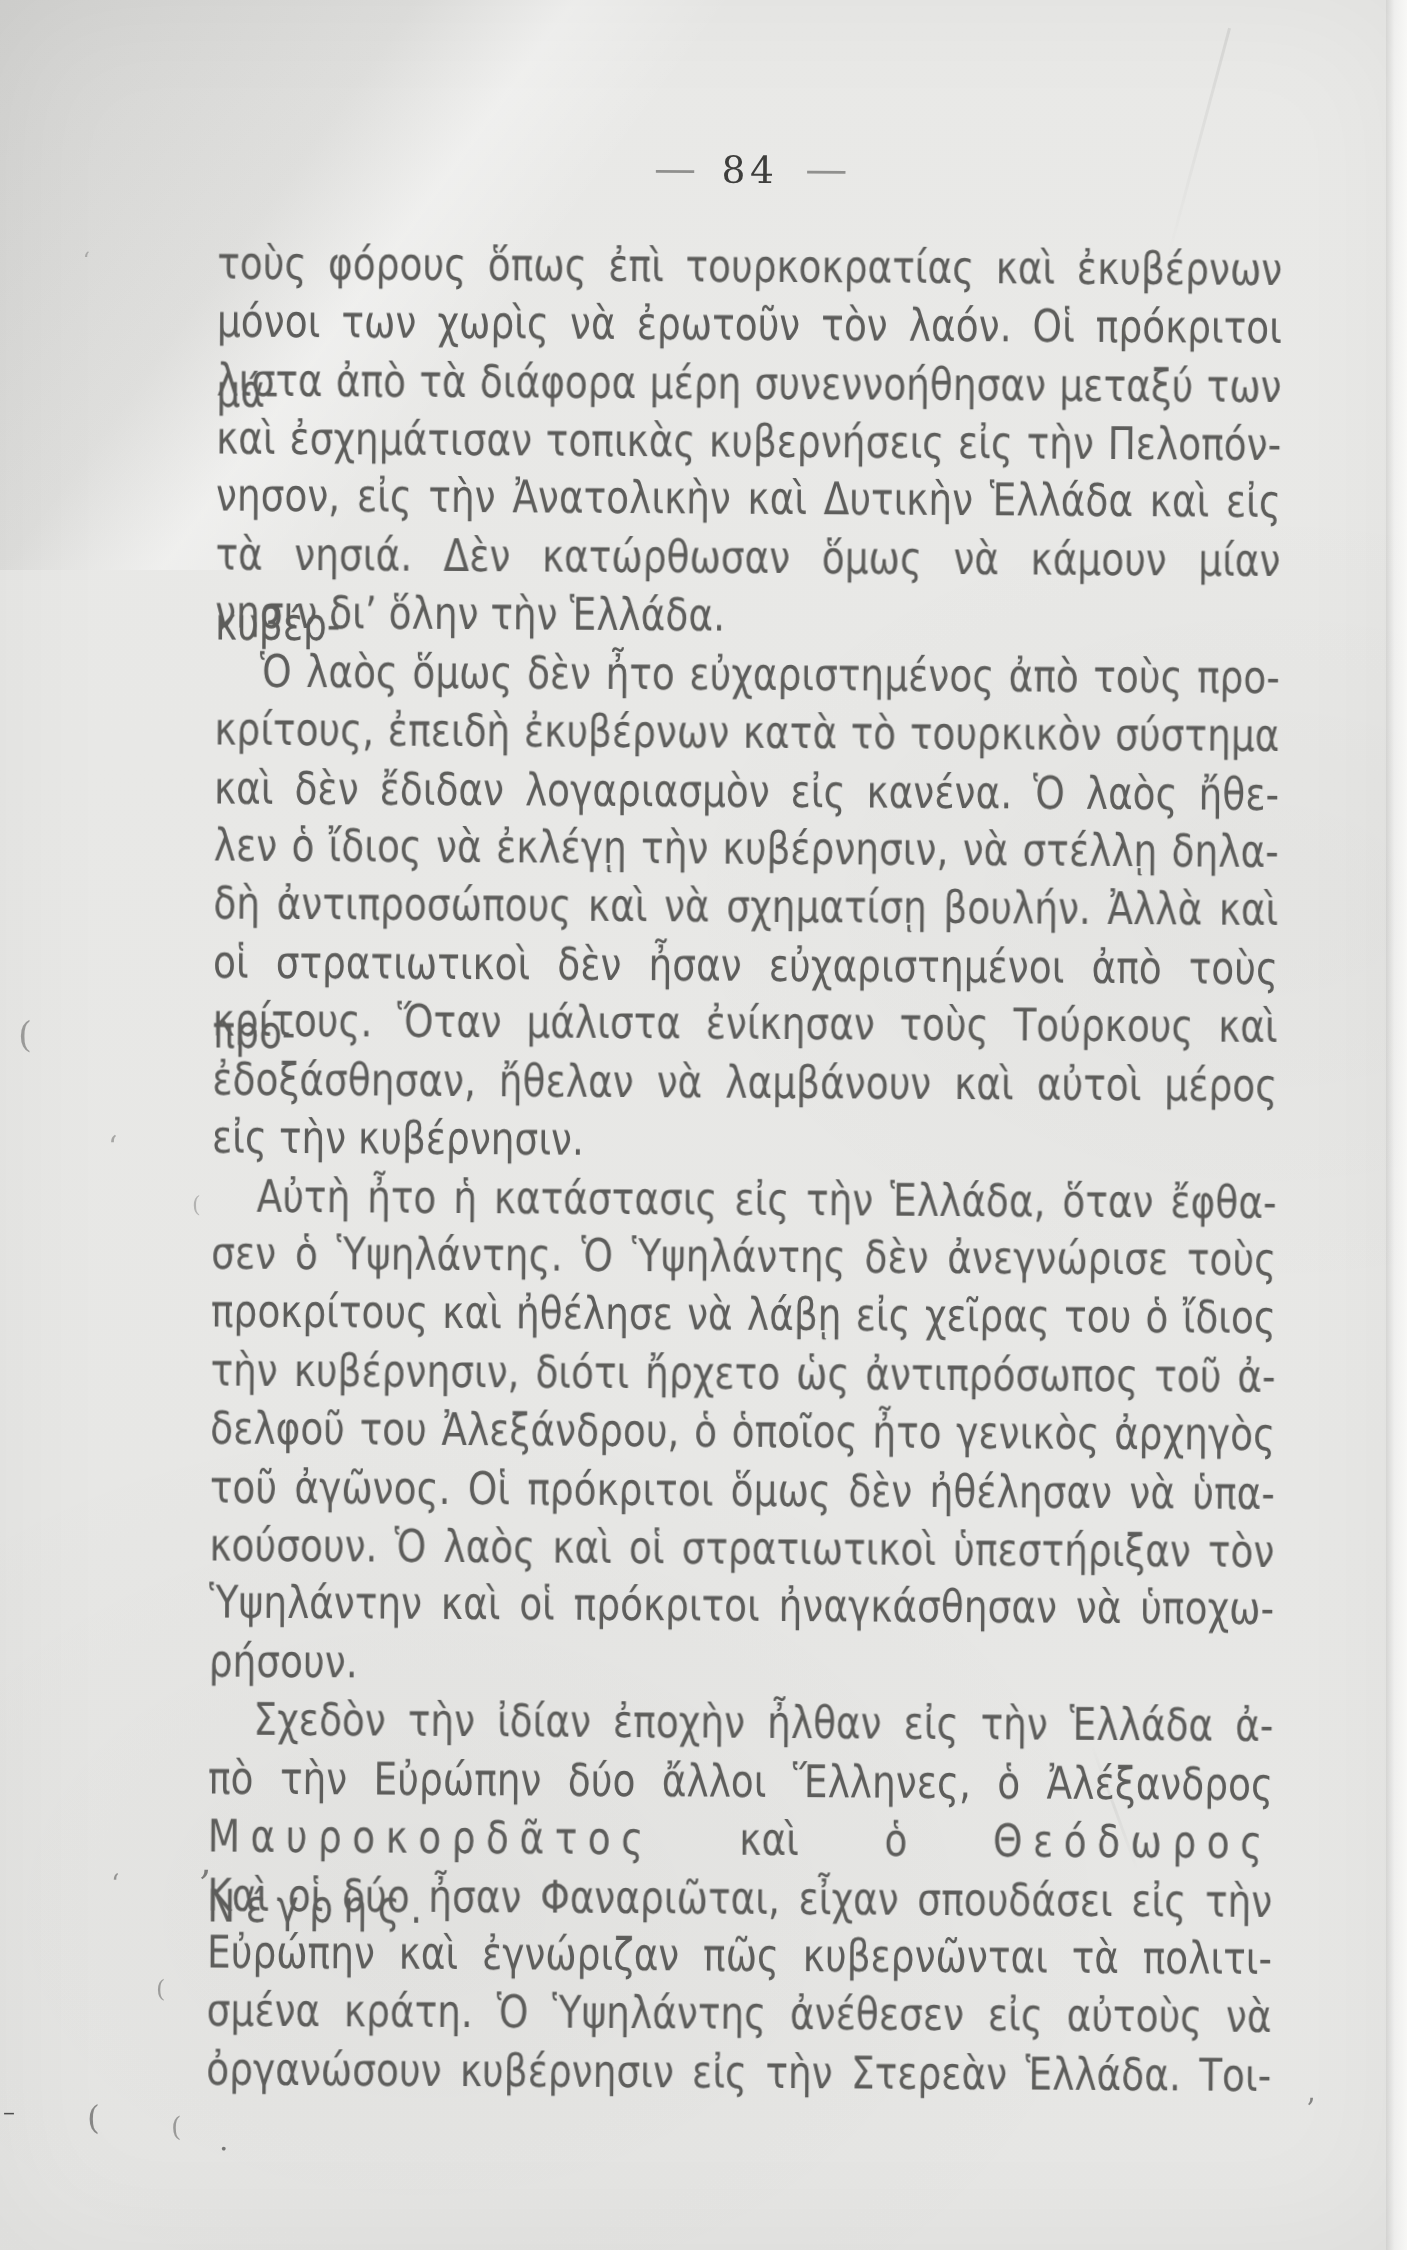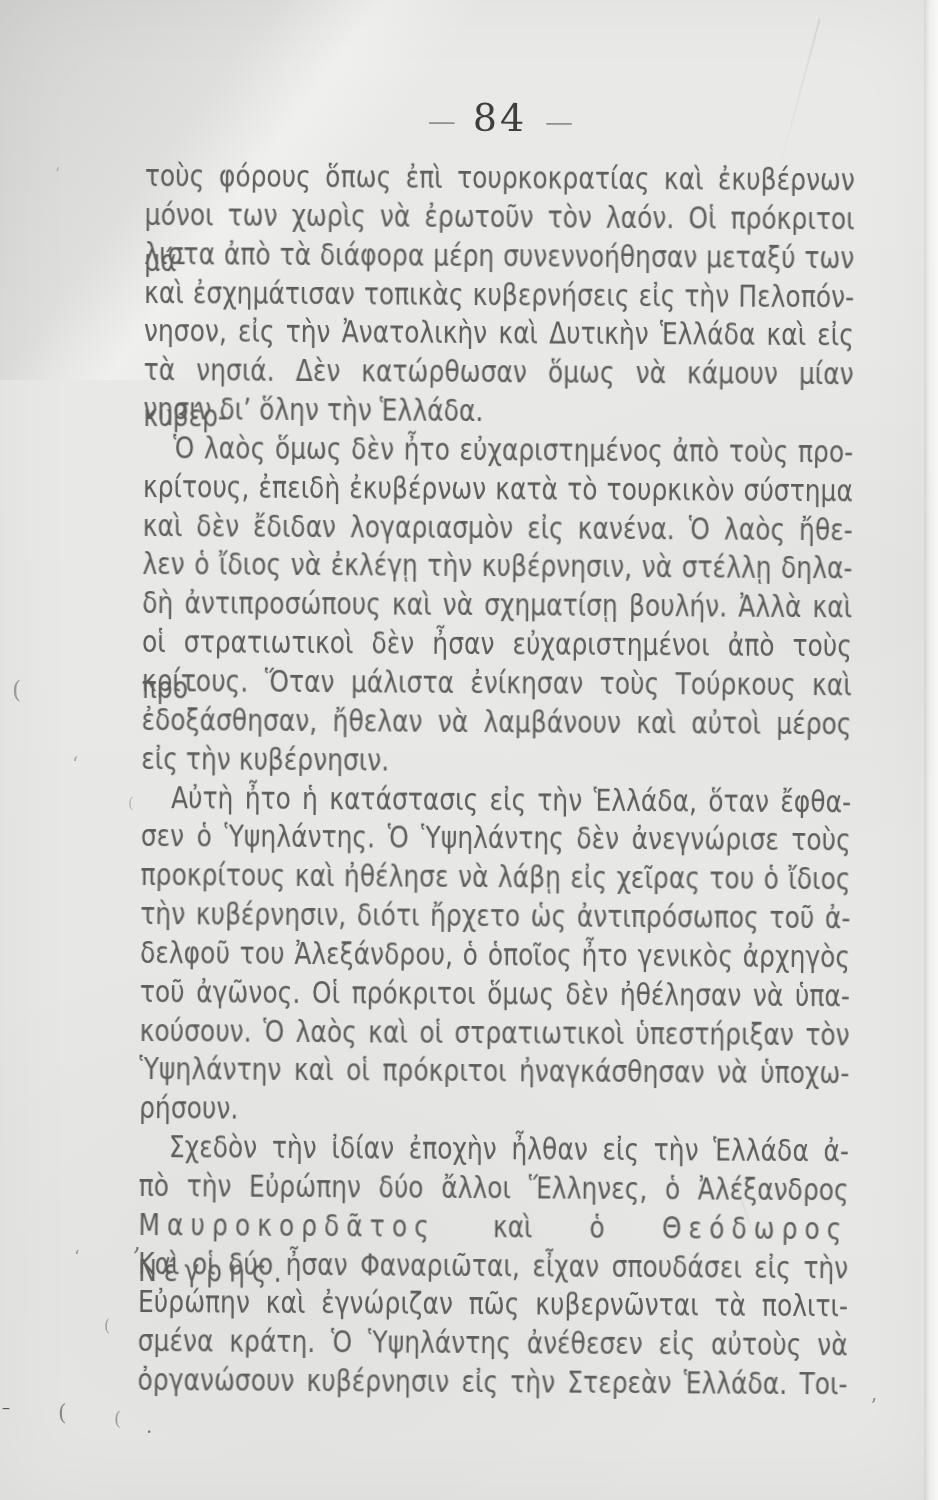--- a/index.html
+++ b/index.html
@@ -61,21 +61,21 @@
     font-size: 28px;
     color: #90908e;
     transform: rotate(0.3deg);
     white-space: nowrap;
   }
   .page-header .dash { letter-spacing: -1px; }
   .page-header .num {
     color: #3e3e3c;
     margin: 0 18px;
     letter-spacing: 3px;
-    font-size: 38px;
+    font-size: 25px;
   }
   .text-block {
     position: absolute; left: 145px; top: 157px; width: 710px;
     color: #5d5d5b;
     font-size: 25px;
     transform: rotate(0.35deg);
     transform-origin: 0 0;
     filter: blur(0.2px);
   }
   .line {

